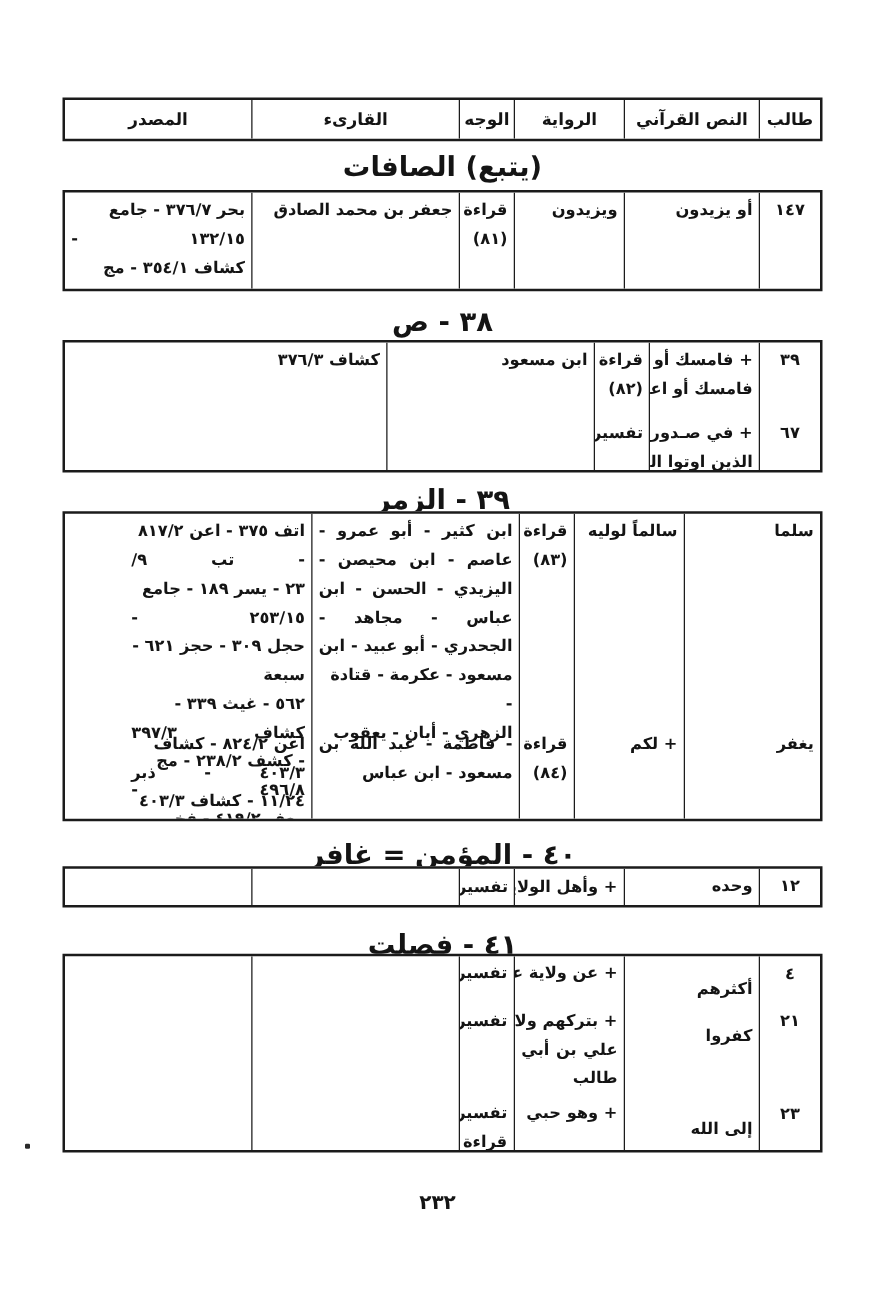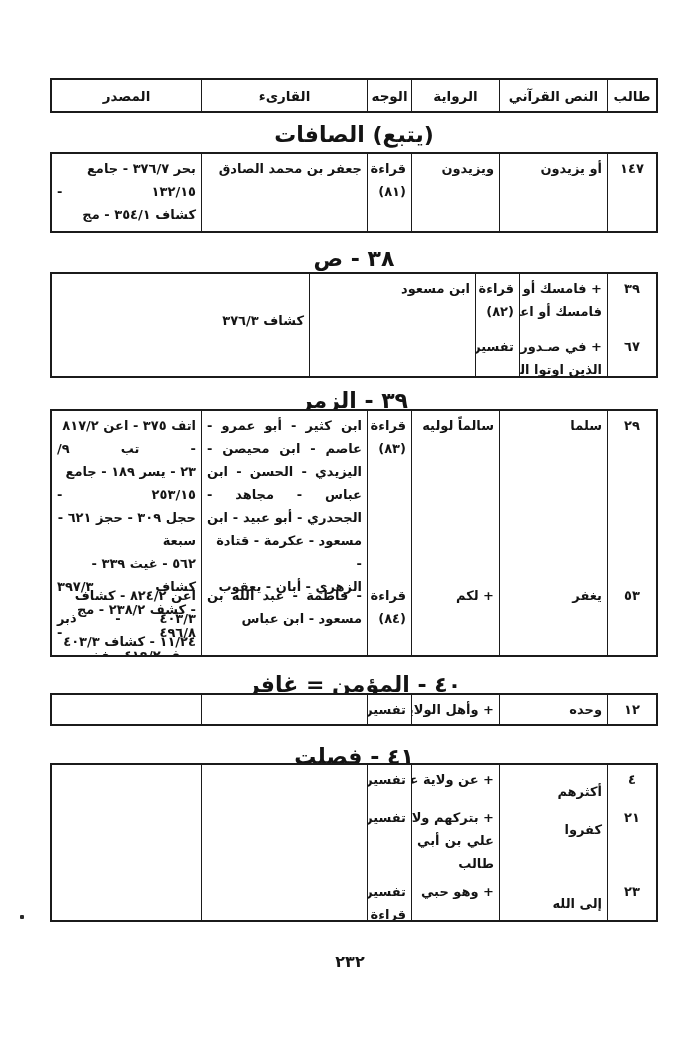--- a/index.html
+++ b/index.html
@@ -131,36 +131,28 @@
           <div class="ln">تفسير</div>
         </div>
       </div>
       <div class="col col-reader">
         <div class="blk" style="height: 58px;">
           <div class="ln">ابن مسعود</div>
         </div>
         <div class="blk"></div>
       </div>
       <div class="col col-source">
-        <div class="blk" style="height: 58px; margin-top: 32px;">
+        <div class="blk" style="height: 58px;">
           <div class="ln">كشاف ٣٧٦/٣</div>
         </div>
         <div class="blk"></div>
       </div>
     </div>
     <div class="sec-title" style="top: 388px;">٣٩ - الزمر</div>
     <div class="tbl" style="top: 409px; height: 248px;">
-      <div class="col col-aya">
-        <div class="blk" style="height: 170px;">
-          <div class="ln">٢٩</div>
-        </div>
-        <div class="blk">
-          <div class="ln">٥٣</div>
-        </div>
-      </div>
       <div class="col col-quran">
         <div class="blk" style="height: 170px;">
           <div class="ln">سلما</div>
         </div>
         <div class="blk">
           <div class="ln">يغفر</div>
         </div>
       </div>
       <div class="col col-riwaya">
         <div class="blk" style="height: 170px;">

